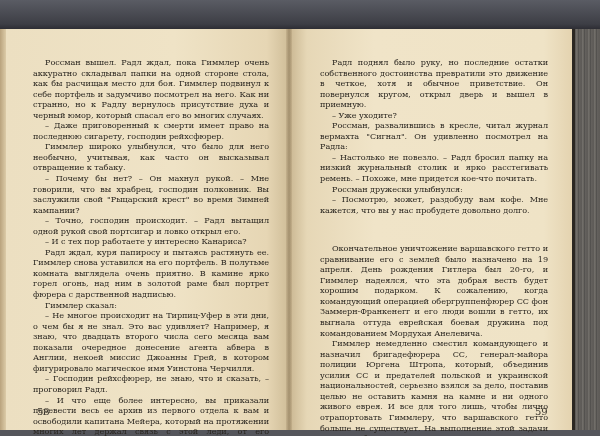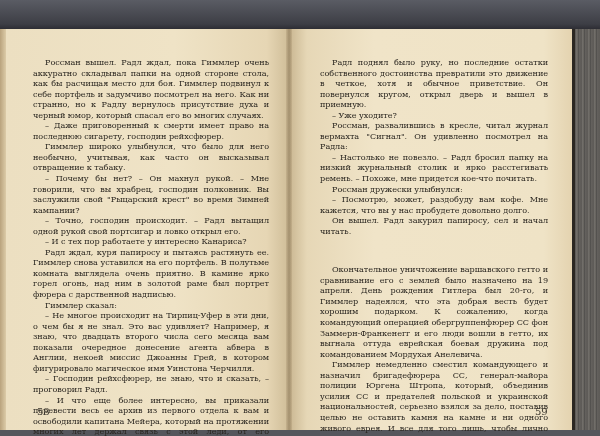--- a/index.html
+++ b/index.html
@@ -95,20 +95,19 @@
 
 </div>
 
 <div class="text-block right">
   <p>Радл поднял было руку, но последние остатки собственного достоинства превратили это движение в четкое, хотя и обычное приветствие. Он повернулся кругом, открыл дверь и вышел в приемную.</p>
   <p>– Уже уходите?</p>
   <p>Россман, развалившись в кресле, читал журнал вермахта "Сигнал". Он удивленно посмотрел на Радла:</p>
   <p>– Настолько не повезло. – Радл бросил папку на низкий журнальный столик и ярко расстегивать ремень. – Похоже, мне придется кое-что почитать.</p>
   <p>Россман дружески улыбнулся:</p>
   <p>– Посмотрю, может, раздобуду вам кофе. Мне кажется, что вы у нас пробудете довольно долго.</p>
-  <p>Он вышел. Радл закурил папиросу, сел и начал читать.</p>
   <p class="gap">Окончательное уничтожение варшавского гетто и сравнивание его с землей было назначено на 19 апреля. День рождения Гитлера был 20-го, и Гиммлер надеялся, что эта добрая весть будет хорошим подарком. К сожалению, когда командующий операцией обергруппенфюрер СС фон Заммерн-Франкенегг и его люди вошли в гетто, их выгнала оттуда еврейская боевая дружина под командованием Мордухая Анелевича.</p>
   <p>Гиммлер немедленно сместил командующего и назначил бригадефюрера СС, генерал-майора полиции Юргена Штропа, который, объединив усилия СС и предателей польской и украинской национальностей, серьезно взялся за дело, поставив целью не оставить камня на камне и ни одного живого еврея. И все для того лишь, чтобы лично отрапортовать Гиммлеру, что варшавского гетто больше не существует. На выполнение этой задачи ему потребовалось двадцать восемь дней.</p>
 
 </div>
 
 <div class="page-num left">58</div>
 <div class="page-num right">59</div>
 
 </body></html>

